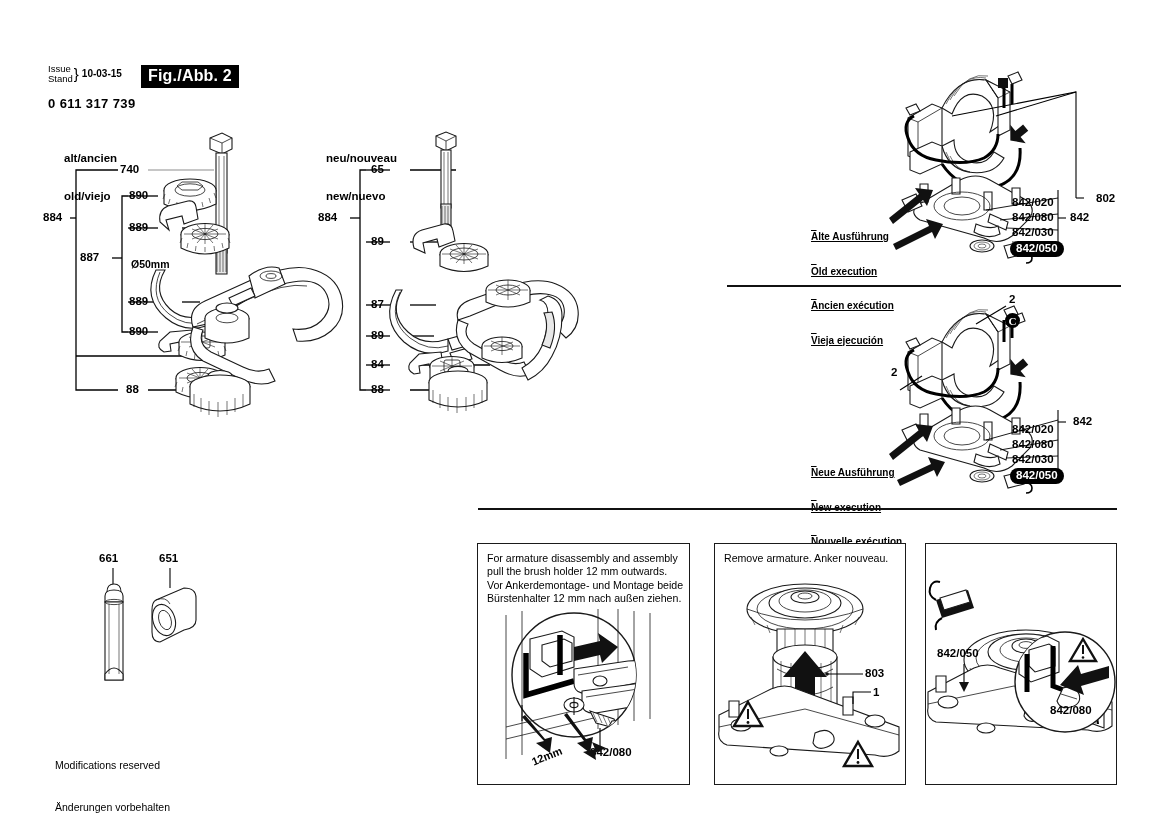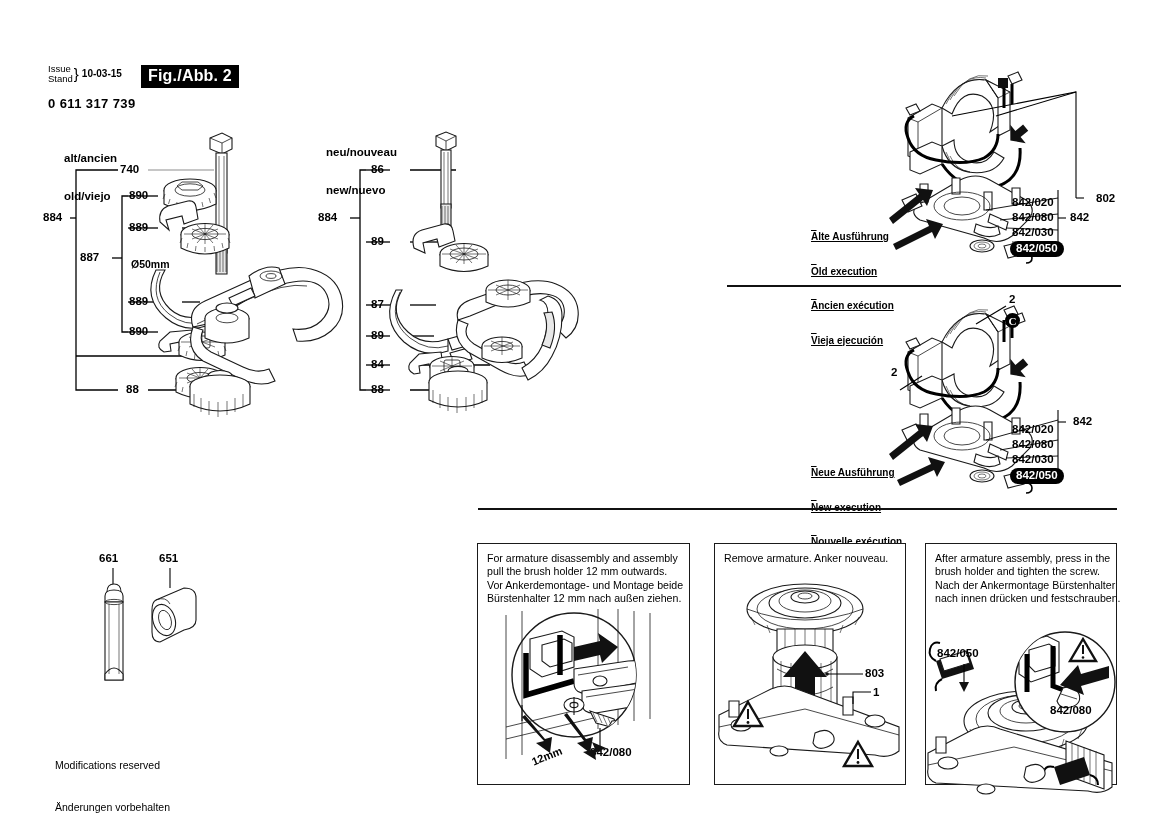--- a/index.html
+++ b/index.html
@@ -173,21 +173,21 @@
 <svg class="abs" style="left:180px;top:358px;" width="80" height="60">
   <ellipse class="part" cx="40" cy="18" rx="12" ry="5.5"></ellipse>
   <path class="part" d="M28,18 v7 q12,5 24,0 v-7"></path>
   <ellipse class="part" cx="40" cy="28" rx="30" ry="11"></ellipse>
   <path class="part" d="M10,28 v18 q30,14 60,0 v-18"></path>
   <g class="hair">
     <path d="M14,36 v13 M21,40 v14 M29,43 v14 M38,44 v15 M47,43 v14 M55,40 v14 M63,36 v13"></path>
   </g>
 </svg>
 
-<div class="abs lbl" style="left:326px;top:120px;">
+<div class="abs lbl" style="left:326px;top:126px;">
   <div>neu/nouveau</div>
   <div>new/nuevo</div>
 </div>
 
 <svg class="abs" style="left:348px;top:160px;" width="230" height="240">
   <path class="ln" stroke-width="1.3" d="M18,10 L12,10 L12,230 L18,230"></path>
   <path class="ln" stroke-width="1.3" d="M12,58 L2,58"></path>
   <path class="ln" stroke-width="1.3" d="M18,10 L42,10"></path>
     <path class="ln" stroke-width="1.3" d="M62,10 L108,10"></path>
   <path class="ln" stroke-width="1.3" d="M18,82 L42,82"></path>
@@ -196,21 +196,21 @@
     <path class="ln" stroke-width="1.3" d="M62,145 L88,145"></path>
   <path class="ln" stroke-width="1.3" d="M18,176 L42,176"></path>
     <path class="ln" stroke-width="1.3" d="M62,176 L86,176"></path>
   <path class="ln" stroke-width="1.3" d="M18,205 L42,205"></path>
     <path class="ln" stroke-width="1.3" d="M62,205 L142,205"></path>
   <path class="ln" stroke-width="1.3" d="M18,230 L42,230"></path>
     <path class="ln" stroke-width="1.3" d="M62,230 L96,230"></path>
 </svg>
 
 <div class="abs lbl" style="left:318px;top:211px;">884</div>
-<div class="abs lbl" style="left:371px;top:163px;">86</div>
+<div class="abs lbl" style="left:371px;top:163px;">65</div>
 <div class="abs lbl" style="left:371px;top:235px;">89</div>
 <div class="abs lbl" style="left:371px;top:298px;">87</div>
 <div class="abs lbl" style="left:371px;top:329px;">89</div>
 <div class="abs lbl" style="left:371px;top:358px;">84</div>
 <div class="abs lbl" style="left:371px;top:383px;">88</div>
 
 <svg class="abs" style="left:412px;top:130px;" width="200" height="290">
 
   <g>
     <path class="part" d="M24,6 L34,2 L44,6 L44,16 L34,21 L24,16 Z"></path>
@@ -573,24 +573,20 @@
   <div class="abs lbl" style="left:150px;top:123px;">803</div>
   <div class="abs lbl" style="left:158px;top:142px;">1</div>
   <svg class="abs" style="left:108px;top:112px;" width="60" height="50">
     <path class="ln" stroke-width="1.1" d="M4,18 L40,18"></path>
     <circle cx="4" cy="18" r="1.8" fill="#111"></circle>
     <path class="ln" stroke-width="1.1" d="M30,48 L30,36 L48,36"></path>
   </svg>
 </div>
 
 <div class="panel abs" style="left:925px;top:543px;width:192px;height:242px;">
-  <div class="panel-txt">After armature assembly, press in the
-brush holder and tighten the screw.
-Nach der Ankermontage Bürstenhalter
-nach innen drücken und festschrauben.</div>
   <svg style="margin-top:6px;" width="190" height="186">
 
     <g>
       <path class="blk" d="M10,50 L42,40 L48,58 L16,68 Z"></path>
       <path class="part" d="M14,48 L40,40 L44,52 L18,60 Z" fill="#2a2a2a"></path>
       <path class="ln" stroke-width="2" d="M10,50 q-8,-4 -6,-12 q2,-8 10,-6"></path>
       <path class="ln" stroke-width="2" d="M16,68 q-8,4 -6,12"></path>
     </g>
 
     <g>

